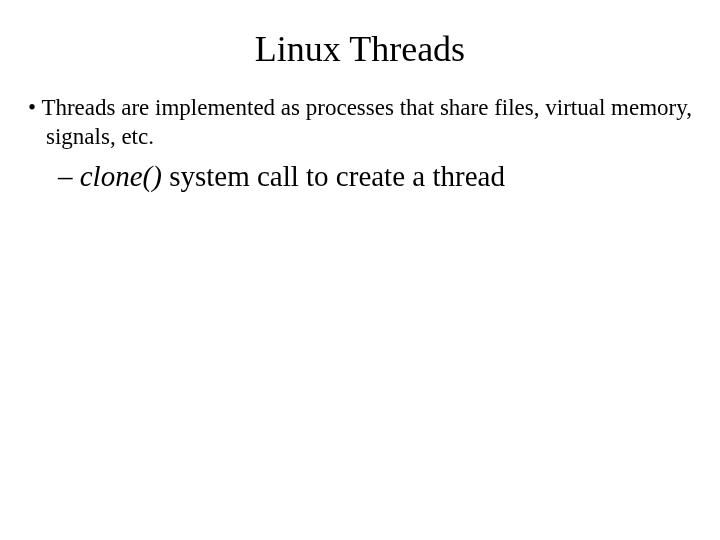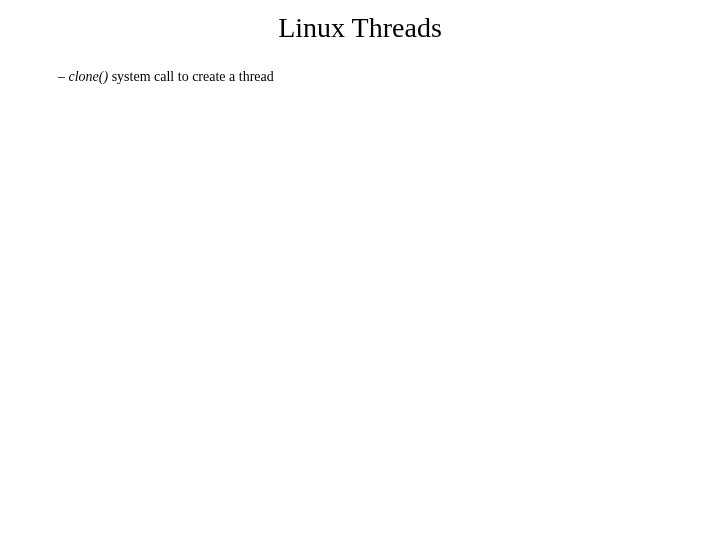--- a/index.html
+++ b/index.html
@@ -10,55 +10,56 @@
     body {
       width: 720px;
       height: 540px;
       background: #ffffff;
       font-family: "Times New Roman", Times, serif;
       color: #000000;
       padding: 12px 20px 20px 20px;
     }
     .title {
       text-align: center;
-      font-size: 28px;
+      font-size: 36px;
       font-weight: normal;
       margin-bottom: 24px;
-      margin-top: 0;
+      margin-top: 16px;
     }
     .bullets {
       list-style: none;
       padding-left: 0;
     }
     .level1 {
       font-size: 23px;
       line-height: 1.25;
       padding-left: 26px;
       text-indent: -18px;
       margin-bottom: 6px;
     }
     .level1::before {
       content: "• ";
     }
     .level2 {
-      font-size: 14px;
+      font-size: 29px;
       line-height: 1.3;
       padding-left: 56px;
       text-indent: -18px;
       margin-bottom: 6px;
     }
     .level2::before {
       content: "– ";
     }
     .italic {
       font-style: italic;
     }
   </style>
 </head>
 <body>
 
 <h1 class="title">Linux Threads</h1>
 
 <ul class="bullets">
+  <li class="level1">Threads are implemented as processes that share files, virtual memory, signals, etc.</li>
   <li class="level2">
     <span class="italic">clone()</span><span> system call to create a thread</span>
   </li>
 </ul>
 
 </body></html>

